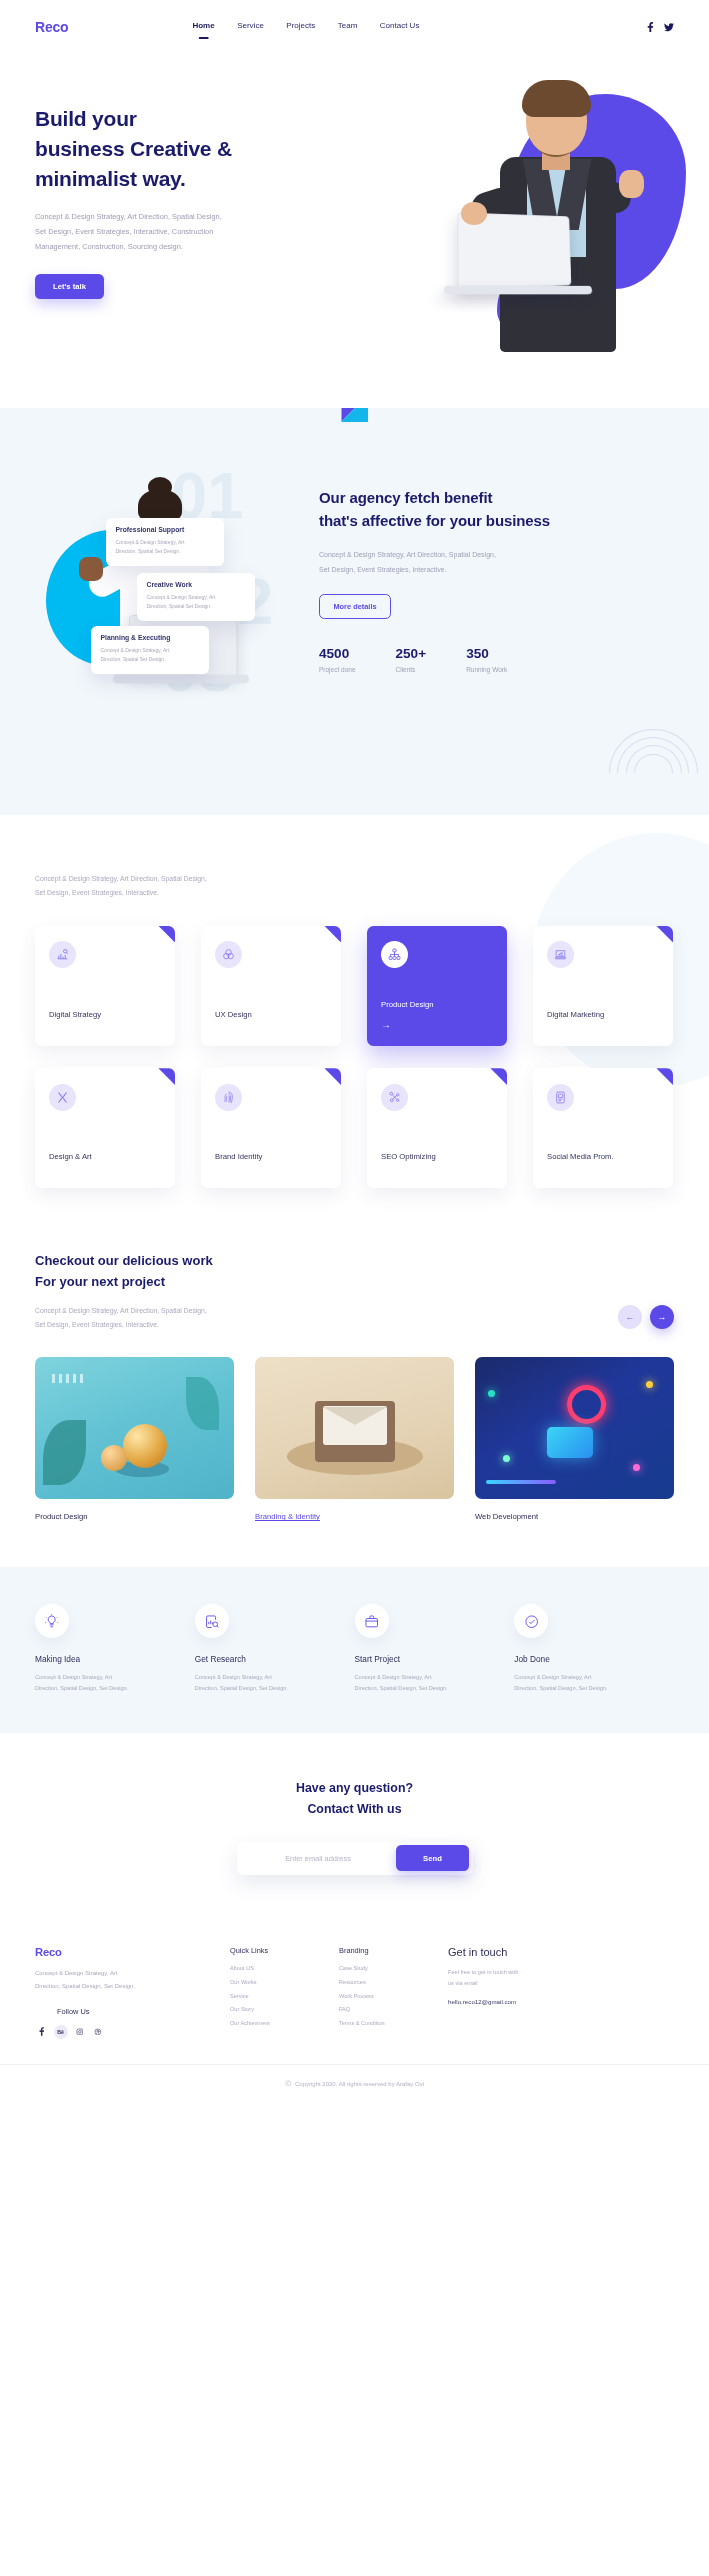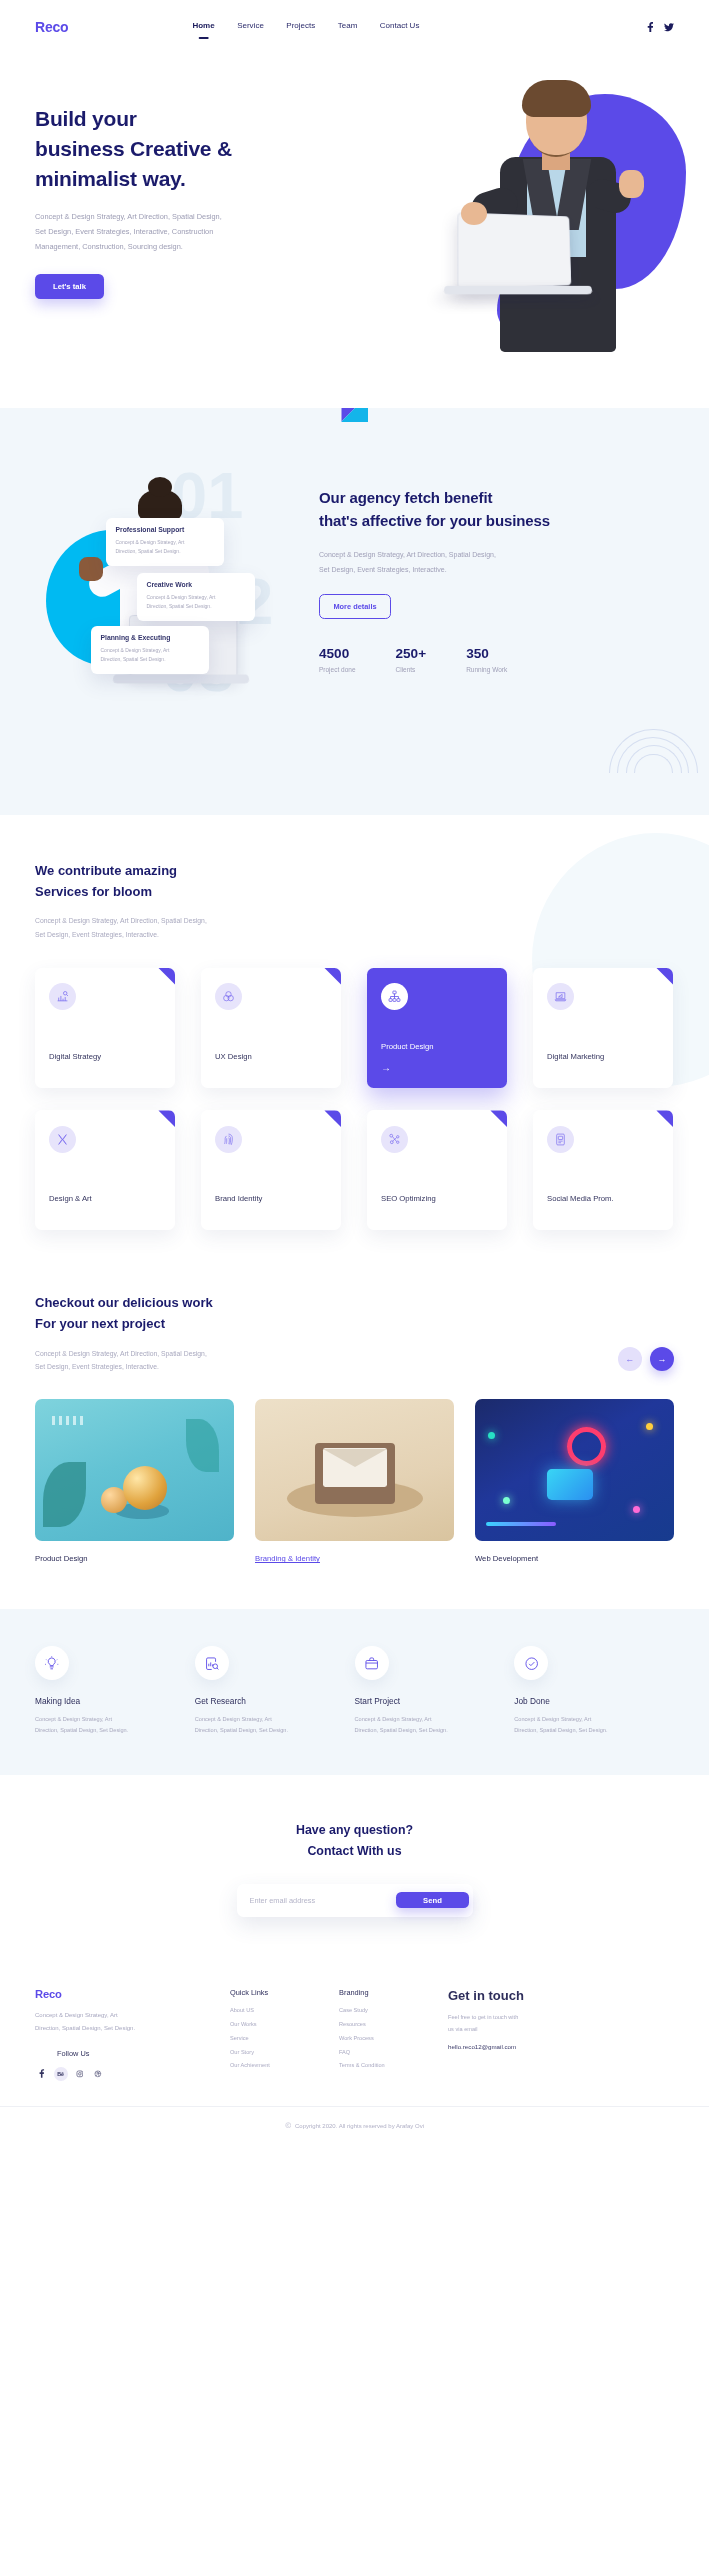--- a/index.html
+++ b/index.html
@@ -192,42 +192,42 @@
     justify-content:center;color:#5b4ae8;box-shadow:0 6px 14px rgba(90,110,160,.09);}
   .proc-item h3{margin-top:15.4px;font-size:8.3px;font-weight:normal;color:#2e2e5c;}
   .proc-item p{margin-top:8.3px;font-size:5.6px;line-height:2;color:#a9a9bf;}
 
   
   .contact{background:#fff;padding:45px 0 50px;text-align:center;}
   .contact h2{font-size:12.4px;line-height:1.65;font-weight:bold;color:#1b1b6b;}
   .subscribe{margin:22.5px auto 0;width:236px;height:33px;background:#fff;border-radius:6.5px;
     box-shadow:0 8.3px 21px rgba(60,72,120,.12);display:flex;align-items:center;padding:3.5px;}
   .subscribe input{flex:1;border:none;outline:none;background:transparent;padding:0 9.5px;
-    font-size:7.4px;color:#44446e;font-family:inherit;}
+    font-size:7.4px;color:#44446e;font-family:inherit;text-align:center;}
   .subscribe input::placeholder{color:#b4b4c8;}
-  .btn-send{width:73px;height:16px;border:none;border-radius:5.3px;background:#5b4ae8;color:#fff;
+  .btn-send{width:73px;height:26px;border:none;border-radius:5.3px;background:#5b4ae8;color:#fff;
     font-size:7.7px;font-weight:bold;cursor:pointer;font-family:inherit;
     box-shadow:0 4.7px 12px rgba(91,74,232,.3);}
 
   
   footer{background:#fff;padding:21px 0 0;}
   .foot-inner{width:639px;margin:0 auto;display:flex;}
   .f-brand{width:195px;}
   .f-brand .logo{font-size:11.2px;}
   .f-brand p{margin-top:9.5px;font-size:6px;line-height:2.05;color:#a8a8c0;max-width:118px;}
   .f-follow{margin-top:15.4px;font-size:7.4px;color:#33335f;padding-left:22px;}
   .f-social{margin-top:8.3px;display:flex;gap:4.7px;align-items:center;}
   .f-social span{width:14px;height:14px;border-radius:50%;display:flex;align-items:center;
     justify-content:center;color:#33335f;font-size:6.5px;}
   .f-social span.chip{background:#eceaf8;}
   .f-col{width:109px;}
   .f-col h4{font-size:7.4px;font-weight:normal;color:#2e2e5c;margin-bottom:10.6px;}
   .f-col a{display:block;font-size:5.6px;color:#aaaac2;text-decoration:none;margin-bottom:7.7px;}
   .f-touch{width:148px;}
-  .f-touch h4{font-size:13px;font-weight:bold;color:#2e2e5c;margin-bottom:9.5px;}
+  .f-touch h4{font-size:11px;font-weight:normal;color:#2e2e5c;margin-bottom:9.5px;}
   .f-touch p{font-size:5.6px;line-height:2;color:#aaaac2;}
   .f-touch .mail{margin-top:8.3px;font-size:6.2px;color:#3a3a68;}
   .copy{margin-top:25px;border-top:0.6px solid #eef0f5;height:39px;display:flex;align-items:center;
     justify-content:center;gap:3.5px;font-size:6px;color:#b0b0c6;}
 </style>
 </head>
 <body>
 
 <header>
   <div class="hdr-inner">
@@ -371,24 +371,20 @@
           <i style="left:25px;width:39px;height:19.5px;"></i>
       </div>
     </div>
   </div>
 </section>
 
 <section class="services">
   <div class="svc-bgblob"></div>
   <div class="svc-inner">
     <div class="sec-head">
-      <h2>
-        <span>We contribute amazing</span><br>
-        <span>Services for bloom</span>
-      </h2>
       <p>
         <span>Concept &amp; Design Strategy, Art Direction, Spatial Design,</span><br>
         <span>Set Design, Event Strategies, Interactive.</span>
       </p>
     </div>
     <div class="svc-grid">
 
       <div class="svc-card">
         <div class="corner"></div>
         <div class="svc-ico">

